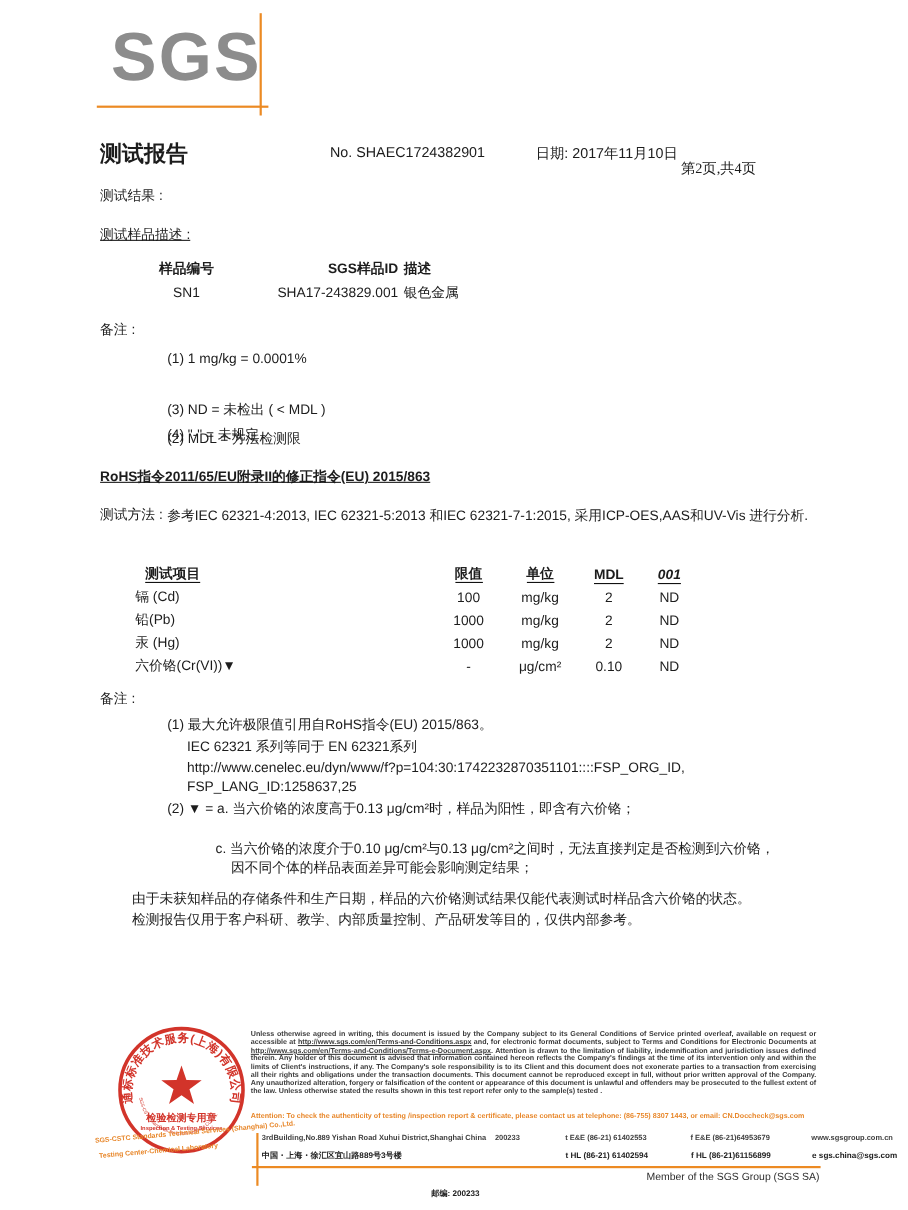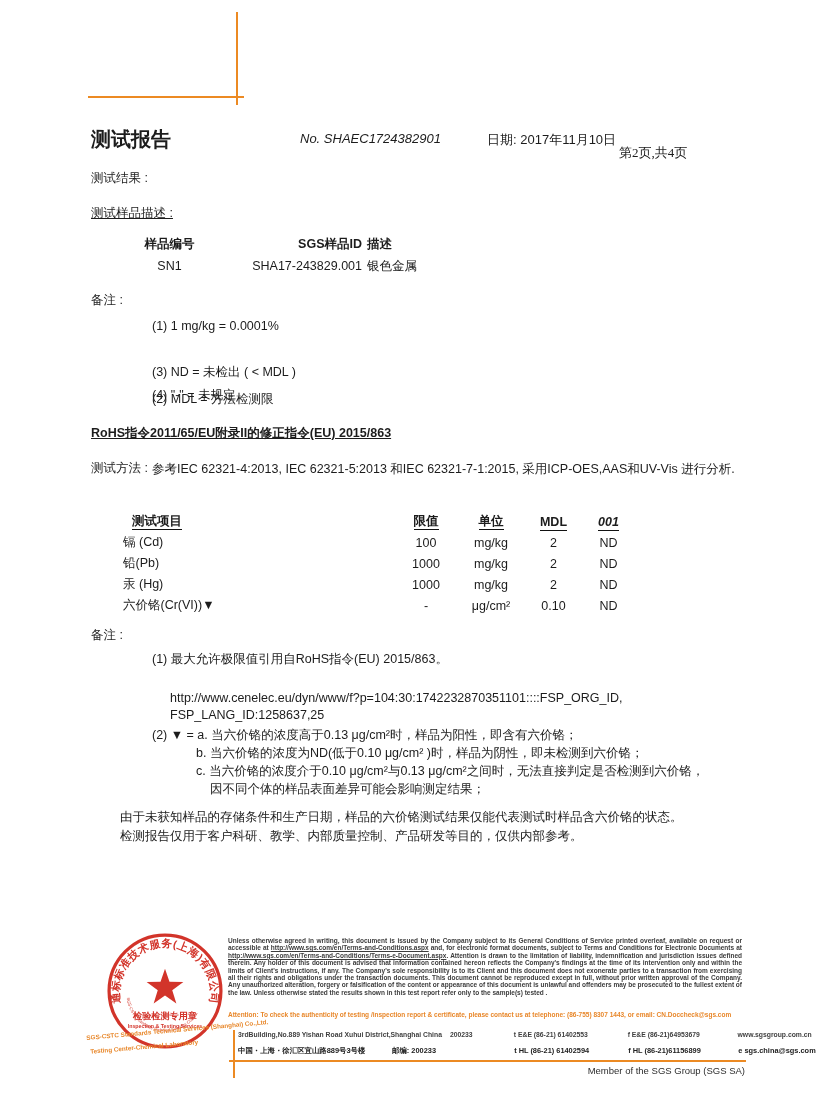--- a/index.html
+++ b/index.html
@@ -5,21 +5,21 @@
   html,body{margin:0;padding:0;background:#ffffff;}
   body{font-family:"Liberation Sans","DejaVu Sans",sans-serif;color:#1c1c1c;}
   .page{position:relative;width:825px;height:1100px;background:#fff;overflow:hidden;}
   .abs{position:absolute;}
 
   
   .sgs-logo{left:101px;top:22px;font-size:62px;font-weight:bold;color:#8c8c8c;letter-spacing:2px;line-height:1;}
   .logo-vline{left:236px;top:12px;width:2px;height:93px;background:#ec8a23;}
   .logo-hline{left:88px;top:96px;width:156px;height:2px;background:#ec8a23;}
   .doc-title{left:91px;top:126px;font-size:20px;font-weight:bold;}
-  .report-no{left:300px;top:131px;font-size:13px;font-style:italic;}
+  .report-no{left:300px;top:131px;font-size:13px;}
   .hdr-date{left:487px;top:131px;font-size:13px;}
   .hdr-page{left:619px;top:144px;font-size:13px;font-family:Liberation Serif, serif;}
 
   .lbl{font-size:12.5px;}
   .u{text-decoration:underline;}
 
   
   table{border-collapse:collapse;margin-left:32px;}
   .sample-table{left:95px;top:233px;}
   .sample-table th,.sample-table td{padding:0;font-size:12.5px;height:22px;vertical-align:middle;}
@@ -62,20 +62,21 @@
 
   .stamp-wrap{left:104px;top:930px;width:122px;height:122px;opacity:0.92;}
   .company-line1{left:86px;top:1026px;font-size:6.3px;color:#e8872a;font-weight:bold;transform:rotate(-5deg);white-space:nowrap;}
   .company-line2{left:90px;top:1043px;font-size:6.3px;color:#e8872a;font-weight:bold;transform:rotate(-5deg);white-space:nowrap;}
 </style>
 </head>
 <body>
 
 <div class="page">
 
+  <div class="abs sgs-logo">SGS</div>
   <div class="abs logo-vline"></div>
   <div class="abs logo-hline"></div>
 
   <div class="abs doc-title">测试报告</div>
   <div class="abs report-no">No. SHAEC1724382901</div>
   <div class="abs hdr-date">日期: 2017年11月10日</div>
   <div class="abs hdr-page">第2页,共4页</div>
 
   <div class="abs lbl" style="left:91px;top:170px;">测试结果 :</div>
   <div class="abs lbl u" style="left:91px;top:205px;">测试样品描述 :</div>
@@ -144,24 +145,24 @@
         <td class="c2">-</td>
         <td class="c3">μg/cm²</td>
         <td class="c4">0.10</td>
         <td class="c5">ND</td>
       </tr>
     </tbody>
   </table>
 
   <div class="abs lbl" style="left:91px;top:627px;">备注 :</div>
   <div class="abs n2line" style="left:152px;top:650px;">(1) 最大允许极限值引用自RoHS指令(EU) 2015/863。</div>
+  <div class="abs n2line" style="left:170px;top:670px;">IEC 62321 系列等同于 EN 62321系列</div>
   <div class="abs n2line" style="left:170px;top:689px;">http://www.cenelec.eu/dyn/www/f?p=104:30:1742232870351101::::FSP_ORG_ID,</div>
   <div class="abs n2line" style="left:170px;top:706px;">FSP_LANG_ID:1258637,25</div>
   <div class="abs n2line" style="left:152px;top:726px;">(2) ▼ =  a. 当六价铬的浓度高于0.13 μg/cm²时，样品为阳性，即含有六价铬；</div>
-  <div class="abs n2line" style="left:196px;top:744px;">b. 当六价铬的浓度为ND(低于0.10 μg/cm² )时，样品为阴性，即未检测到六价铬；</div>
   <div class="abs n2line" style="left:196px;top:762px;">c. 当六价铬的浓度介于0.10 μg/cm²与0.13 μg/cm²之间时，无法直接判定是否检测到六价铬，</div>
   <div class="abs n2line" style="left:210px;top:780px;">因不同个体的样品表面差异可能会影响测定结果；</div>
 
   <div class="abs closing-line" style="left:120px;top:827px;">检测报告仅用于客户科研、教学、内部质量控制、产品研发等目的，仅供内部参考。</div>
   <div class="abs closing-line" style="left:120px;top:808px;">由于未获知样品的存储条件和生产日期，样品的六价铬测试结果仅能代表测试时样品含六价铬的状态。</div>
 
   <div class="abs stamp-wrap">
     <svg width="122" height="122" viewBox="0 0 120 120">
       <defs>
         <path id="arcTop" d="M 17 75 A 45 45 0 1 1 103 75" fill="none"></path>
@@ -189,21 +190,21 @@
 
   <div class="abs addr-row" style="left:238px;top:1031px;">
     <span class="addr-cell" style="width:210px;">3rdBuilding,No.889 Yishan Road Xuhui District,Shanghai China</span>
     <span class="addr-cell" style="width:62px;">200233</span>
     <span class="addr-cell" style="width:112px;">t E&amp;E (86-21) 61402553</span>
     <span class="addr-cell" style="width:108px;">f E&amp;E (86-21)64953679</span>
     <span class="addr-cell">www.sgsgroup.com.cn</span>
   </div>
   <div class="abs addr-row" style="left:238px;top:1046px;font-size:7.4px;color:#222;">
     <span class="addr-cell" style="width:152px;">中国・上海・徐汇区宜山路889号3号楼</span>
-    <span class="addr-cell" style="width:120px;">邮编: 200233</span>
+    <span class="addr-cell" style="width:120px;margin-top:34px;">邮编: 200233</span>
     <span class="addr-cell" style="width:112px;">t HL (86-21) 61402594</span>
     <span class="addr-cell" style="width:108px;">f HL (86-21)61156899</span>
     <span class="addr-cell">e  sgs.china@sgs.com</span>
   </div>
 
   <div class="abs foot-hline"></div>
   <div class="abs foot-vline"></div>
   <div class="abs member">Member of the SGS Group (SGS SA)</div>
 
 </div>

